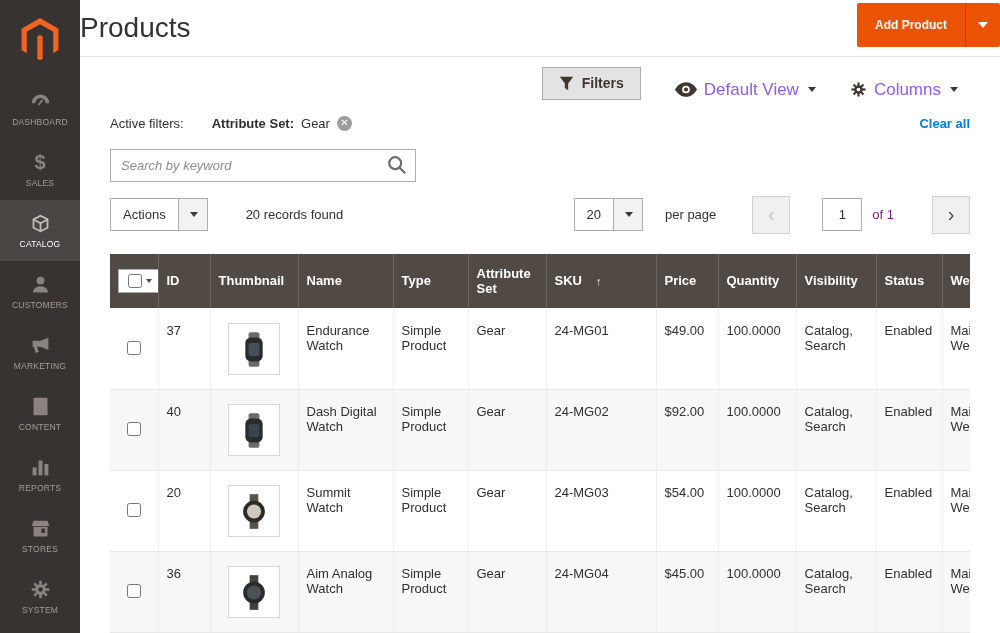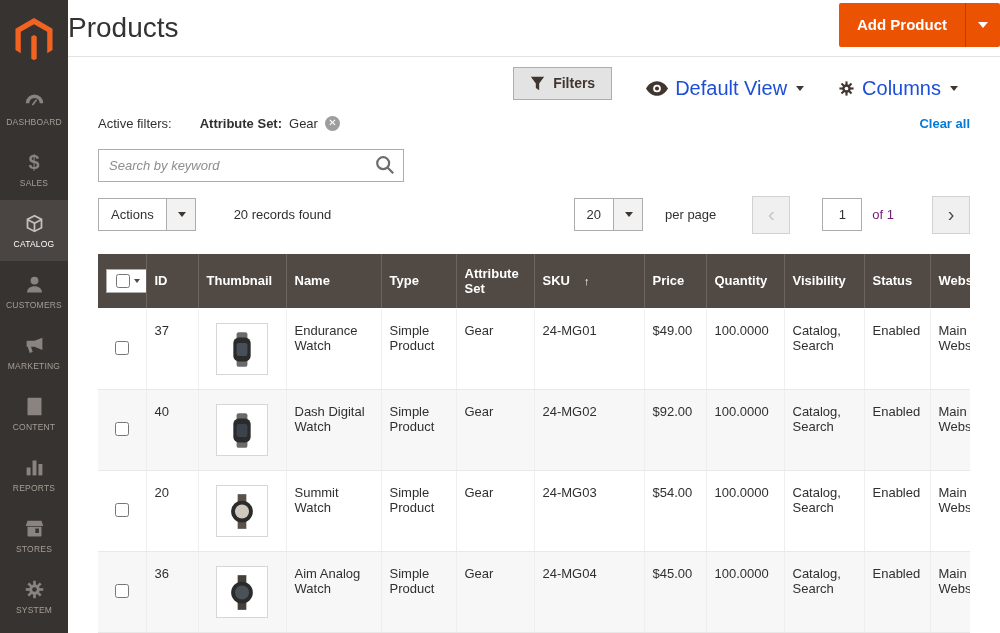--- a/index.html
+++ b/index.html
@@ -1,50 +1,50 @@
 <!DOCTYPE html>
 <html><head>
 <meta charset="utf-8">
 <style>
   * { margin:0; padding:0; box-sizing:border-box; }
   html,body { width:1000px; height:633px; overflow:hidden;
     font-family:"Liberation Sans","DejaVu Sans",sans-serif; background:#fff; color:#303030; }
   .app { display:flex; width:1000px; height:633px; }
 
   
-  .sidebar { width:68px; background:#373330; flex-shrink:0; display:flex; flex-direction:column; }
+  .sidebar { width:80px; background:#373330; flex-shrink:0; display:flex; flex-direction:column; }
   .logo { height:78px; display:flex; align-items:center; justify-content:center; cursor:pointer; }
   .nav-item { height:61px; display:flex; flex-direction:column; align-items:center; justify-content:center;
     gap:5px; cursor:pointer; color:#8a837f; }
   .nav-item.active { background:#4a4542; color:#c5bfb9; }
   .nav-item svg { width:21px; height:21px; fill:currentColor; }
   .nav-item .dollar { font-size:20px; line-height:21px; font-weight:bold; }
   .nav-label { font-size:8.5px; letter-spacing:.2px; color:#a79d95; text-transform:uppercase; }
   .nav-item.active .nav-label { color:#ffffff; }
 
   
   .main { flex:1; display:flex; flex-direction:column; min-width:0; }
   .page-header { height:75px; display:flex; align-items:center; justify-content:space-between;
     border-bottom:1px solid #e3e3e3; }
   .page-title { font-size:28px; font-weight:400; color:#333; }
   .add-product { display:flex; height:44px; margin-top:-6px; }
-  .add-product .btn-main { background:#eb5202; color:#fff; font-size:15px; font-weight:bold;
+  .add-product .btn-main { background:#eb5202; color:#fff; font-size:12px; font-weight:bold;
     border:none; padding:0 18px; cursor:pointer; border-radius:2px 0 0 2px; font-family:inherit; }
   .add-product .btn-caret { width:35px; background:#eb5202; border:none; border-left:1px solid #b84002;
     cursor:pointer; display:flex; align-items:center; justify-content:center; border-radius:0 2px 2px 0; }
   .tri-down { width:0; height:0; border-left:5px solid transparent; border-right:5px solid transparent;
     border-top:6px solid #fff; }
 
   .content { padding:8px 30px 0 30px; }
 
   
   .toolbar { display:flex; justify-content:flex-end; align-items:flex-end; gap:34px; padding:2px 12px 0 0; }
   .filters-btn { display:flex; align-items:center; gap:8px; background:#e3e3e3; border:1px solid #adadad;
     height:33px; padding:0 16px; cursor:pointer; font-size:14px; font-weight:600; color:#41362f; font-family:inherit; }
-  .tool-link { display:flex; align-items:center; gap:7px; cursor:pointer; font-size:20px; color:#1d4ed8; }
+  .tool-link { display:flex; align-items:center; gap:7px; cursor:pointer; font-size:17px; color:#8b5cf6; }
   .tool-link svg { fill:#41362f; }
   .caret-sm { width:0; height:0; border-left:4px solid transparent; border-right:4px solid transparent;
     border-top:5px solid #41362f; margin-left:2px; }
 
   
   .active-filters { display:flex; align-items:center; margin-top:16px; font-size:13px; }
   .af-label { color:#303030; }
   .af-chip { margin-left:28px; display:flex; align-items:center; gap:7px; }
   .af-name { font-weight:bold; color:#303030; }
   .af-value { color:#303030; }

